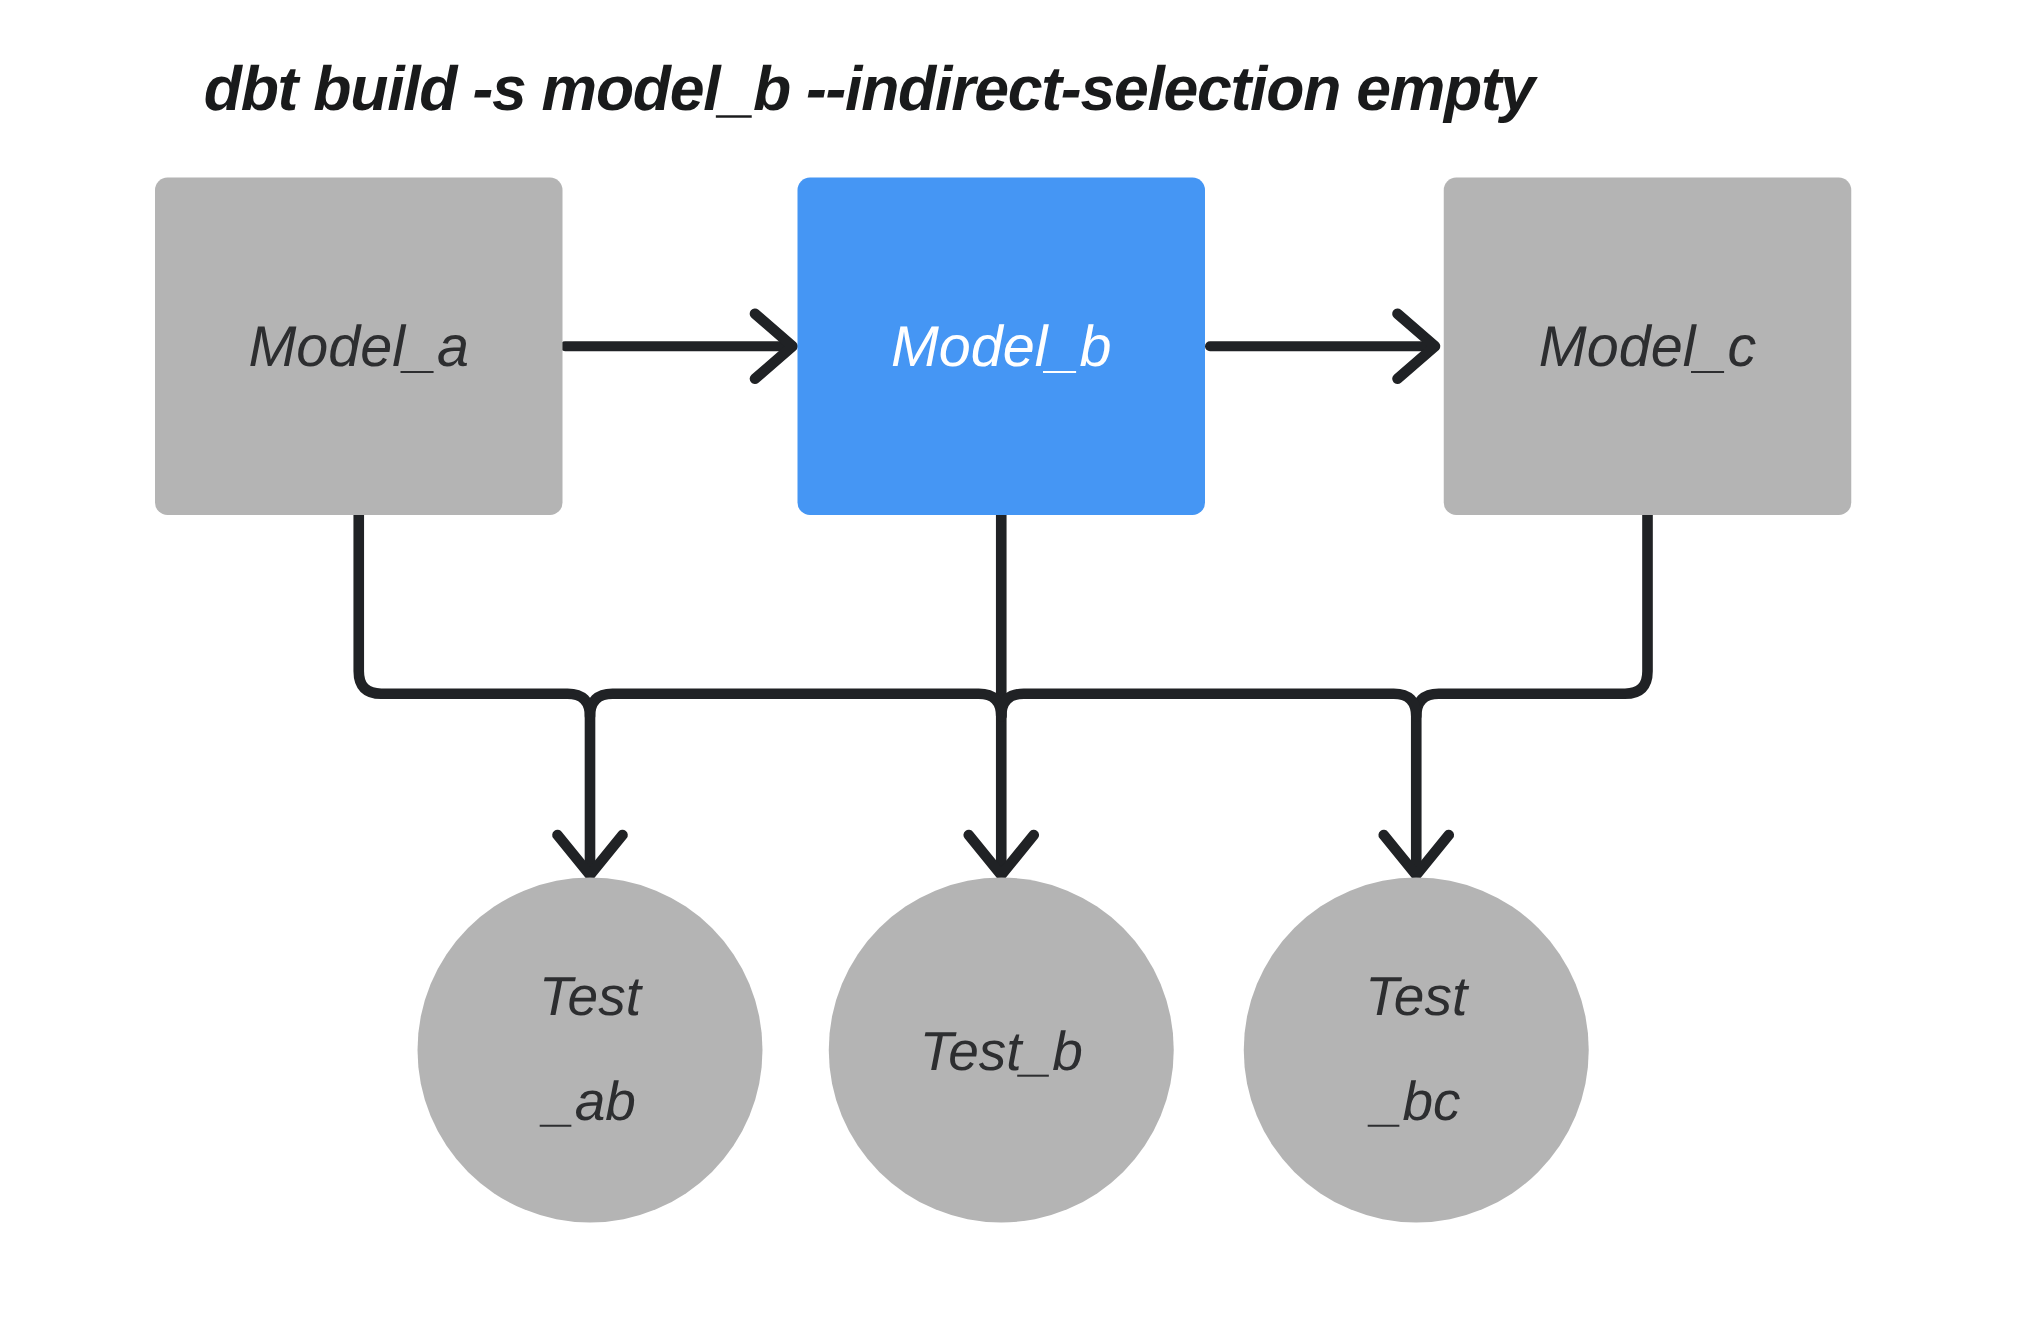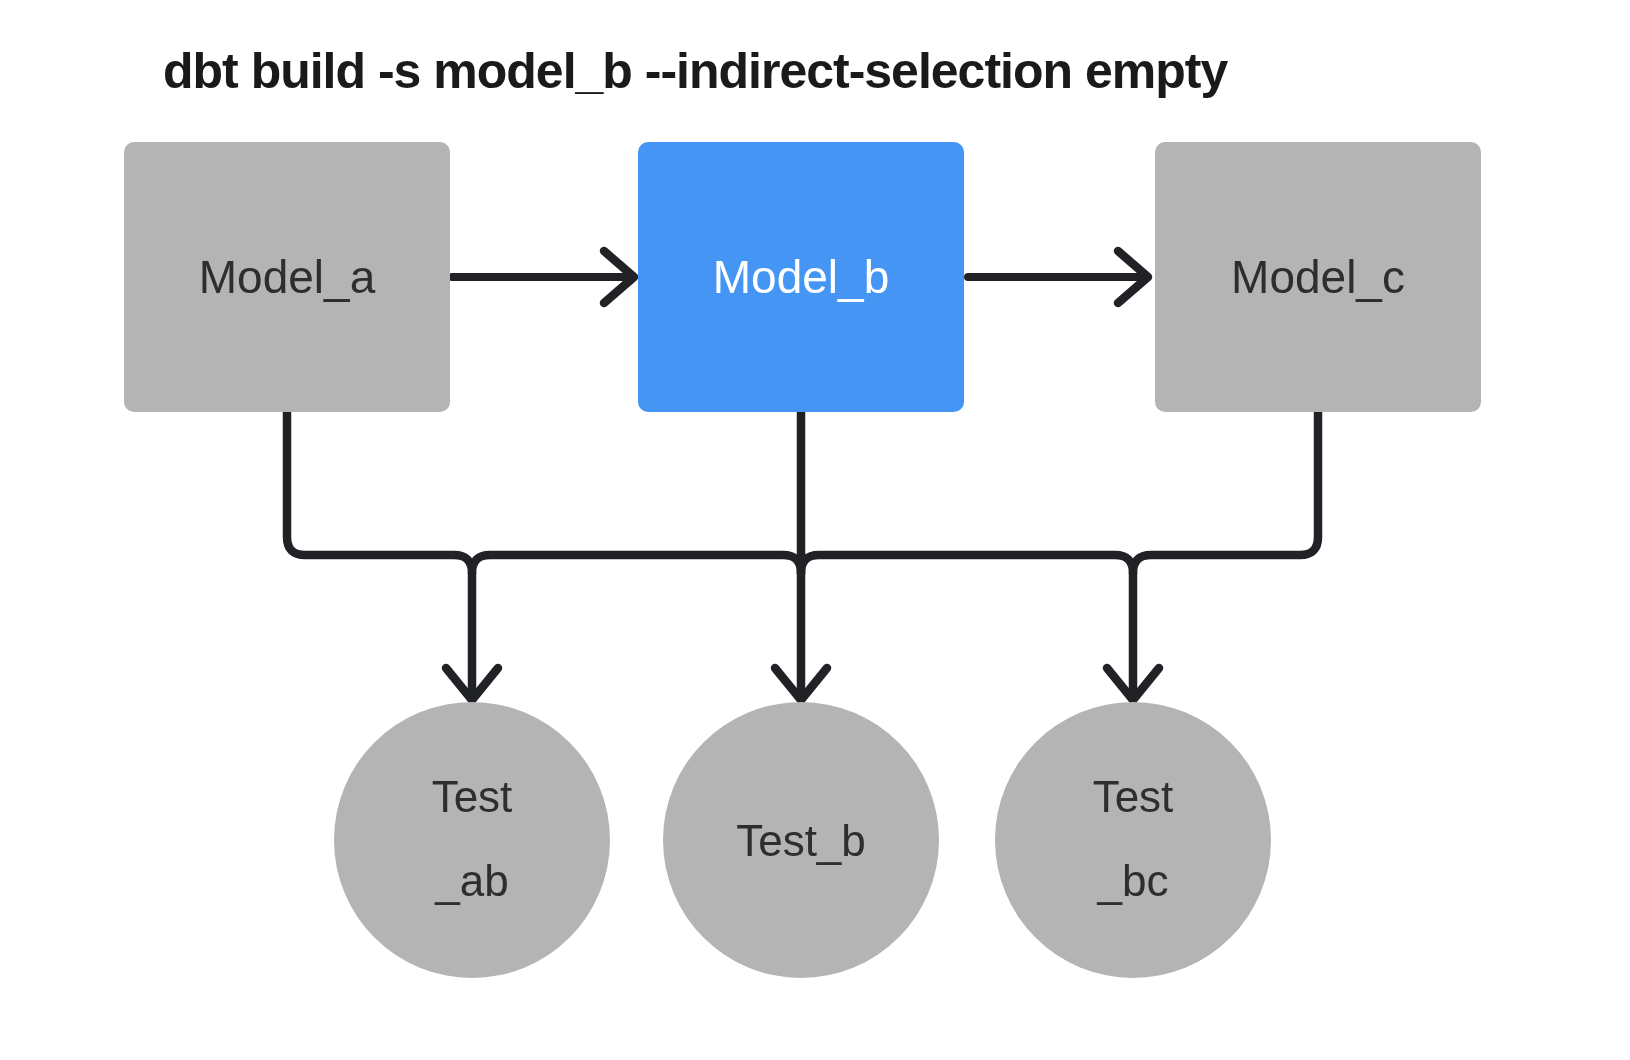--- a/index.html
+++ b/index.html
@@ -9,20 +9,21 @@
     width: 1630px;
     height: 1060px;
     overflow: hidden;
     font-family: "Liberation Sans", "DejaVu Sans", sans-serif;
   }
   #stage {
     position: relative;
     width: 1630px;
     height: 1060px;
     background: #ffffff;
+    font-style: italic;
   }
   svg { display: block; }
   .edge {
     fill: none;
     stroke-width: 8.5;
     stroke-linecap: round;
     stroke-linejoin: round;
   }
   .arrowshaft {
     fill: none;

